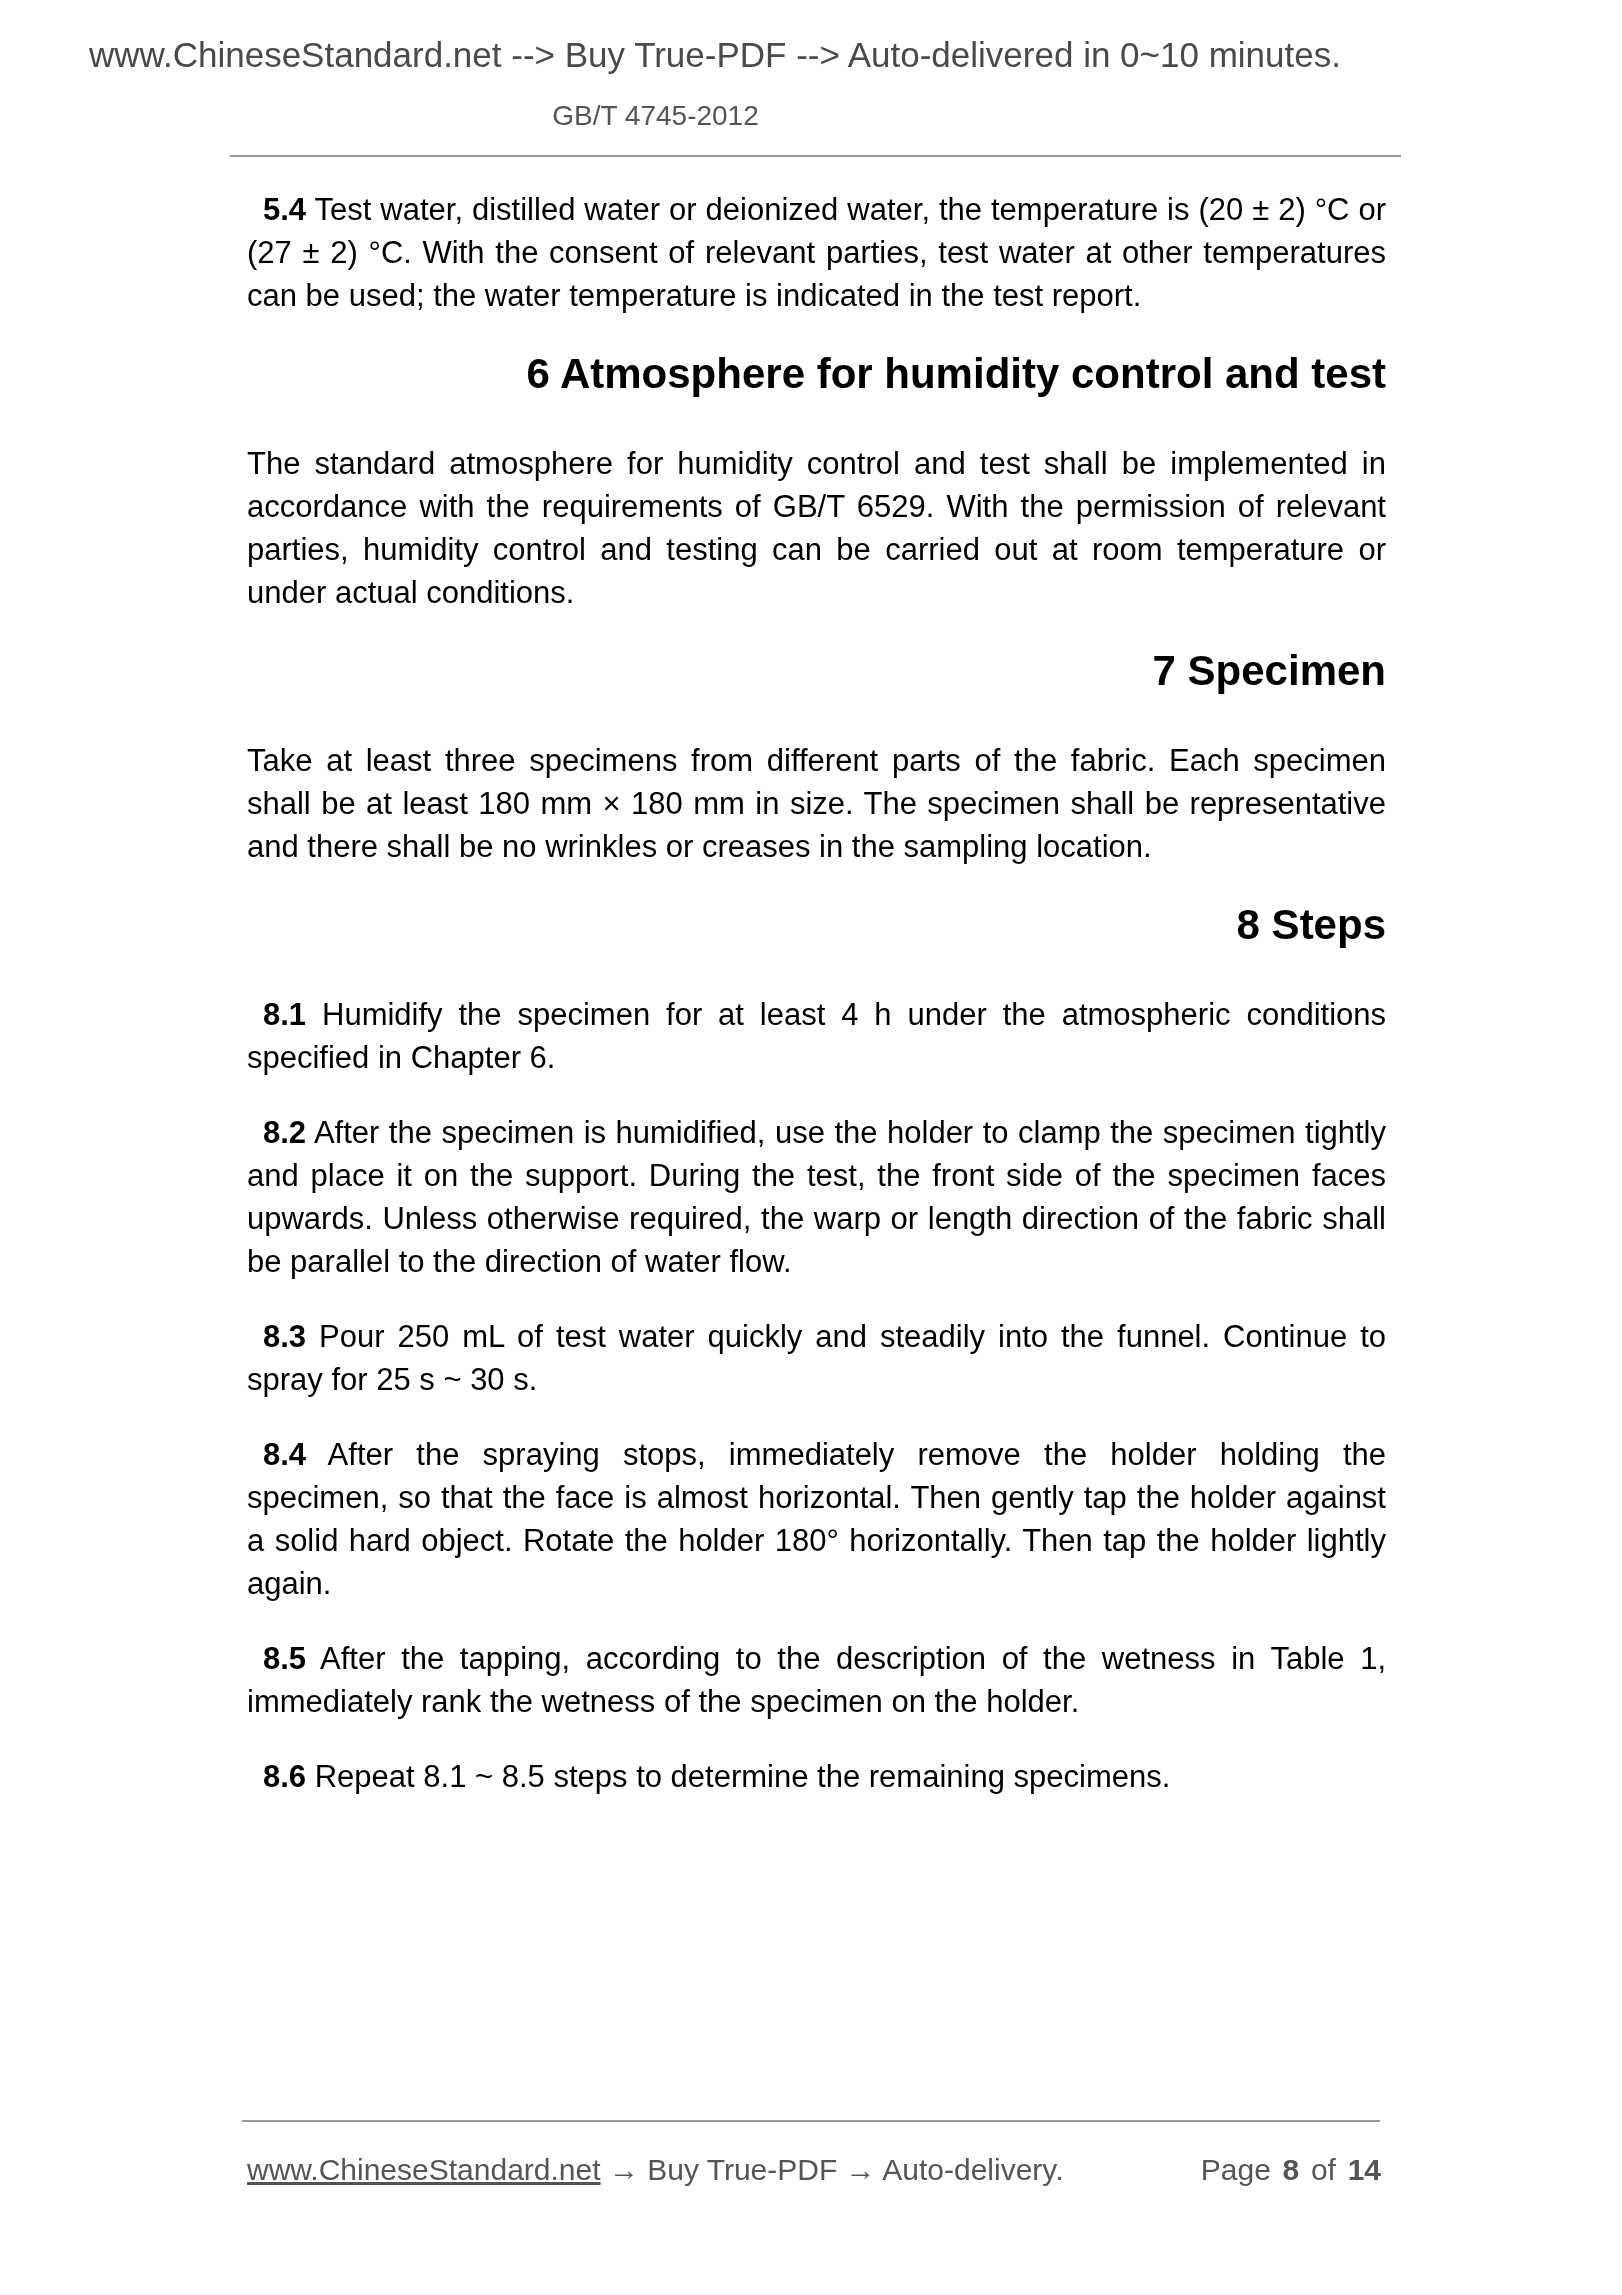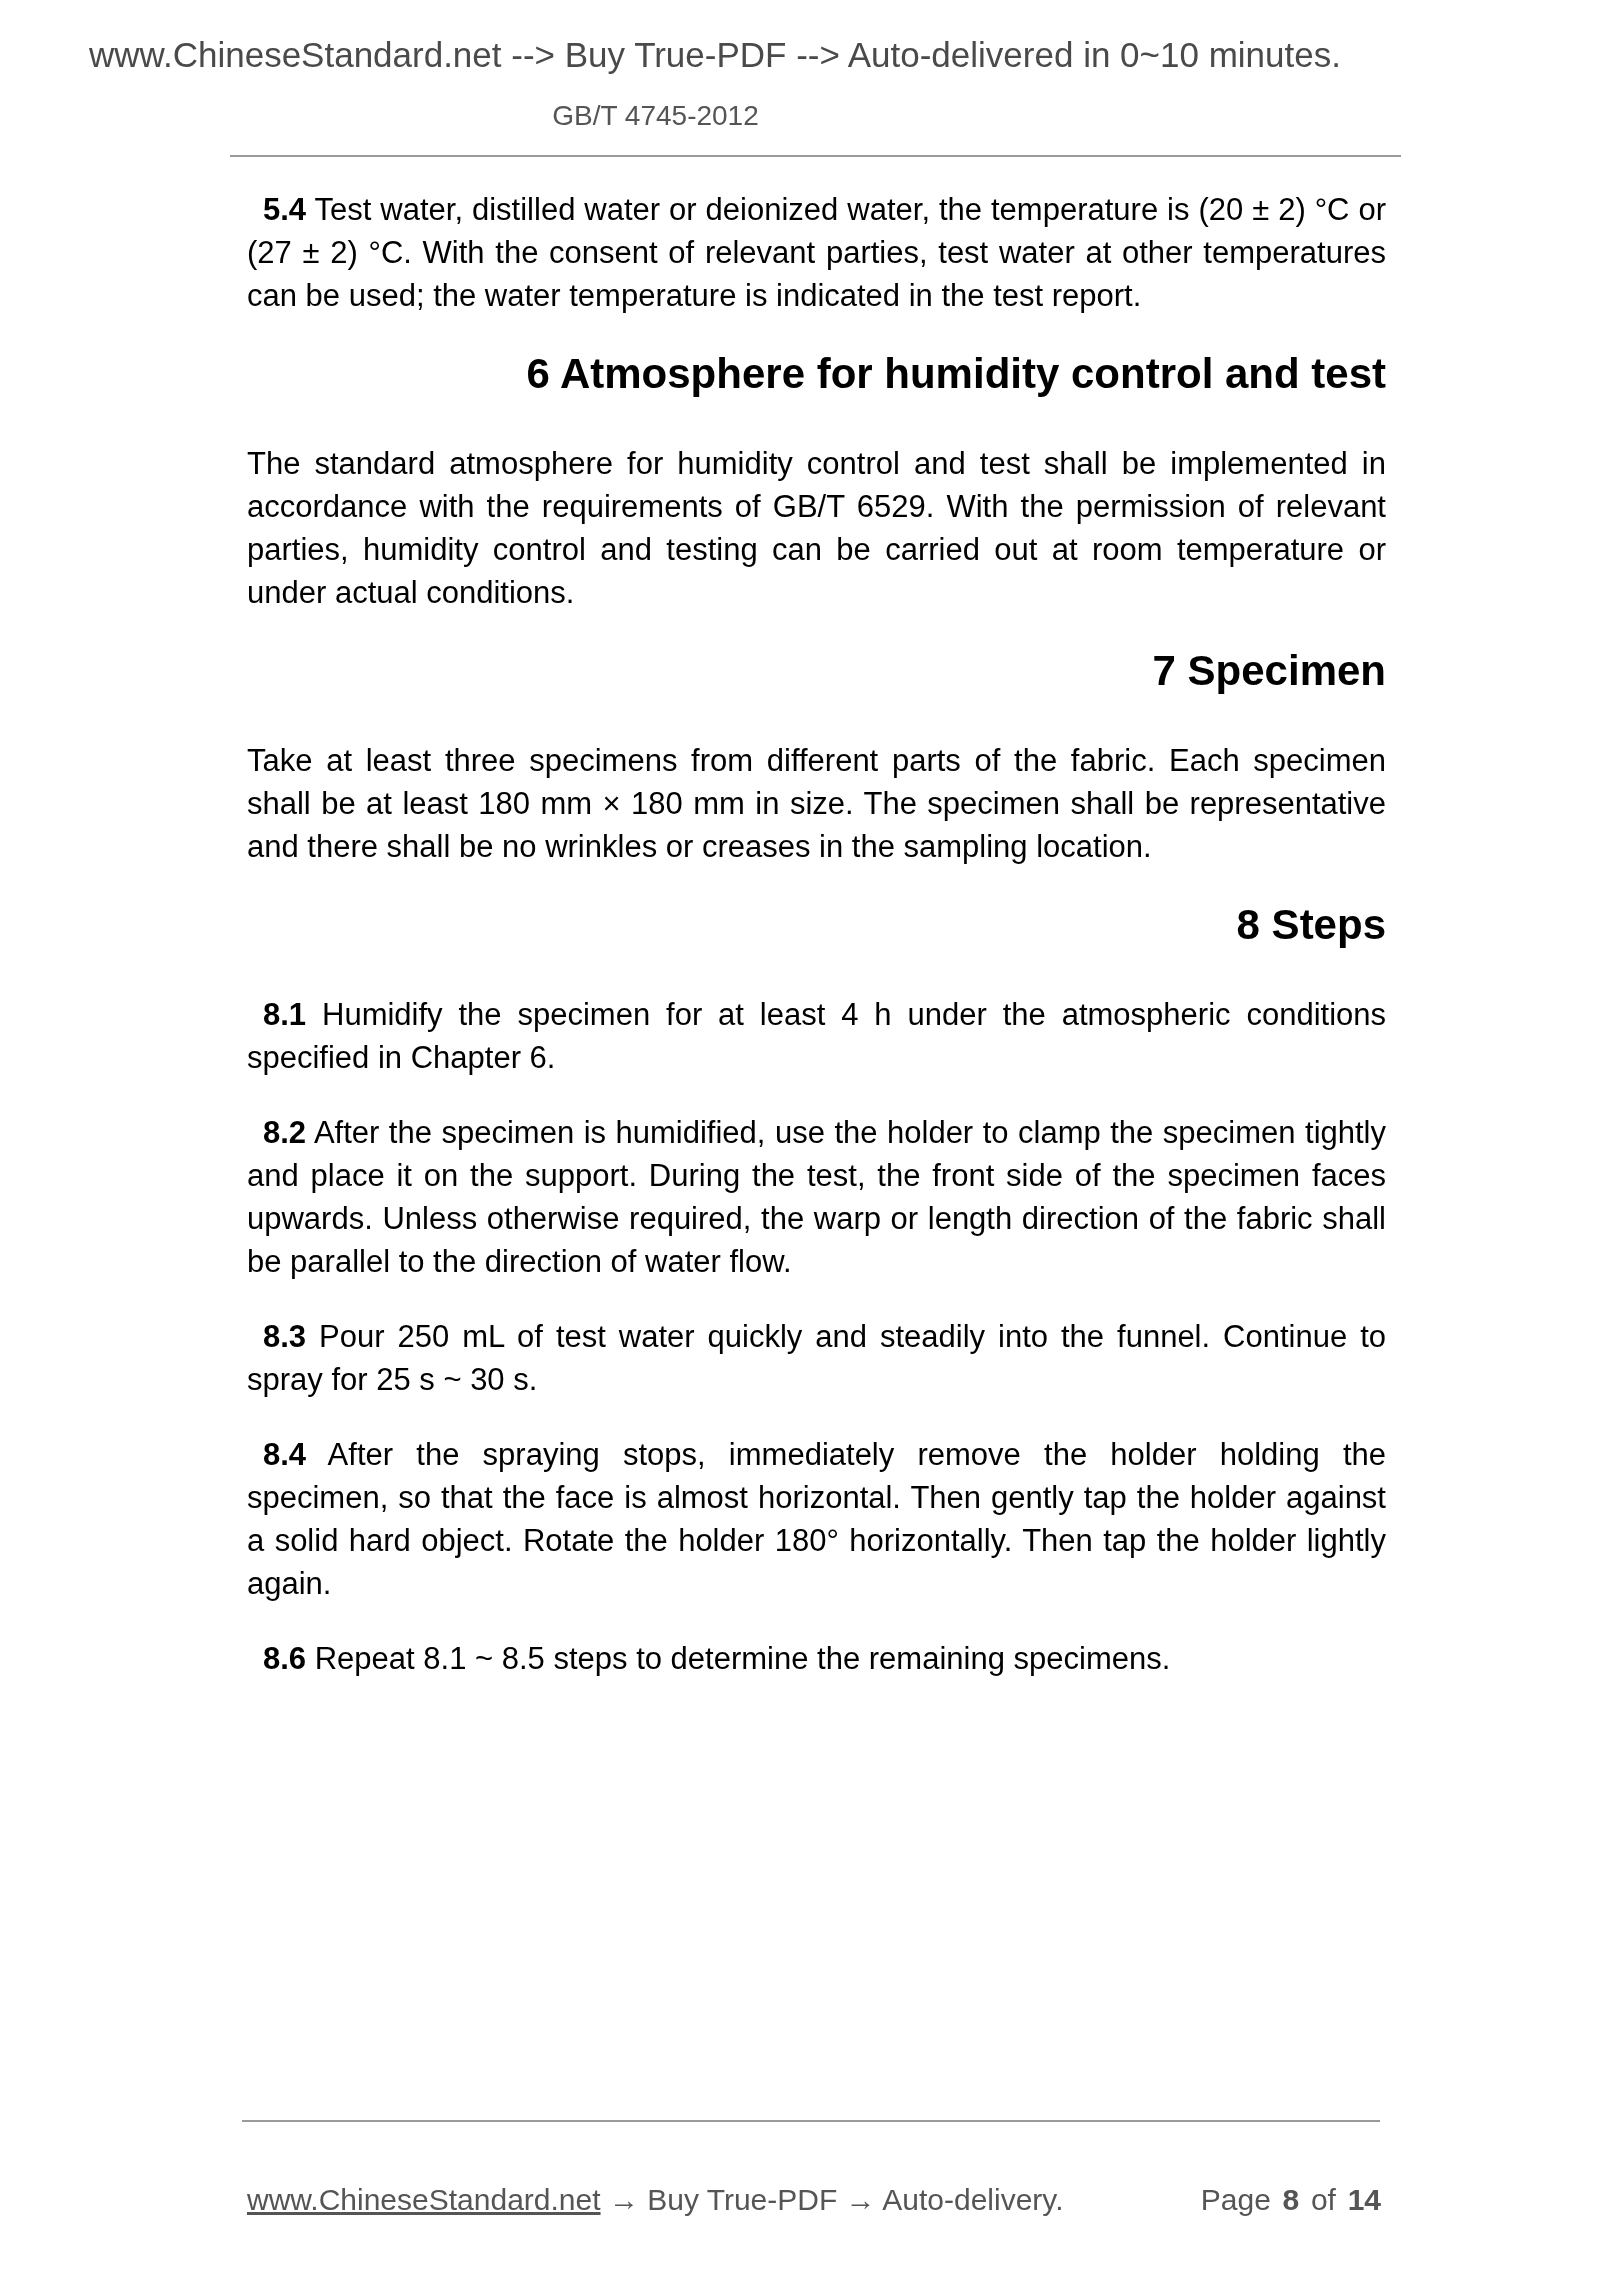--- a/index.html
+++ b/index.html
@@ -9,21 +9,21 @@
              font-size: 35px; color: #4a4a4a; letter-spacing: 0px; }
   .hdr-std { position: absolute; top: 100px; left: 0; width: 1311px; text-align: center;
              font-size: 28px; color: #555; }
   .hdr-rule { position: absolute; top: 155px; left: 230px; width: 1171px; height: 1.7px; background: #9a9a9a; }
   .content { position: absolute; left: 247px; top: 188px; width: 1139px; }
   p.para { margin: 0 0 32px 0; font-size: 31px; line-height: 43px; text-align: justify; }
   p.para b { font-weight: bold; margin-left: 16px; }
   h2.sec { margin: 0 0 43px 0; font-size: 42px; font-weight: bold; line-height: 50px; text-align: right; }
   .ftr-rule { position: absolute; top: 2120px; left: 242px; width: 1138px; height: 1.7px; background: #9a9a9a; }
   .ftr { position: absolute; top: 2153px; left: 247px; width: 1134px; font-size: 30px; color: #555;
-         display: flex; justify-content: space-between; margin-top: 30px; }
+         display: flex; justify-content: space-between; }
   .ftr a { color: #555; text-decoration: underline; }
   .ftr .pg b { font-weight: bold; }
   .sp { display: inline-block; width: 11.7px; }
 </style>
 </head>
 <body>
 
 <div class="hdr-top">www.ChineseStandard.net --&gt; Buy True-PDF --&gt; Auto-delivered in 0~10 minutes.</div>
 <div class="hdr-std">GB/T 4745-2012</div>
 <div class="hdr-rule"></div>
@@ -52,20 +52,24 @@
   </p>
   <p class="para">
     <b>8.3</b>
     <span>Pour 250 mL of test water quickly and steadily into the funnel. Continue to spray for 25 s ~ 30 s.</span>
   </p>
   <p class="para">
     <b>8.4</b>
     <span>After the spraying stops, immediately remove the holder holding the specimen, so that the face is almost horizontal. Then gently tap the holder against a solid hard object. Rotate the holder 180° horizontally. Then tap the holder lightly again.</span>
   </p>
   <p class="para">
+    <b>8.5</b>
+    <span>After the tapping, according to the description of the wetness in Table 1, immediately rank the wetness of the specimen on the holder.</span>
+  </p>
+  <p class="para">
     <b>8.6</b>
     <span>Repeat 8.1 ~ 8.5 steps to determine the remaining specimens.</span>
   </p>
 </div>
 
 <div class="ftr-rule"></div>
 <div class="ftr">
   <span><a>www.ChineseStandard.net</a><span> → Buy True-PDF → Auto-delivery.</span></span>
   <span class="pg">
     <span>Page</span><span class="sp"></span><b>8</b><span class="sp"></span><span>of</span><span class="sp"></span><b>14</b>

